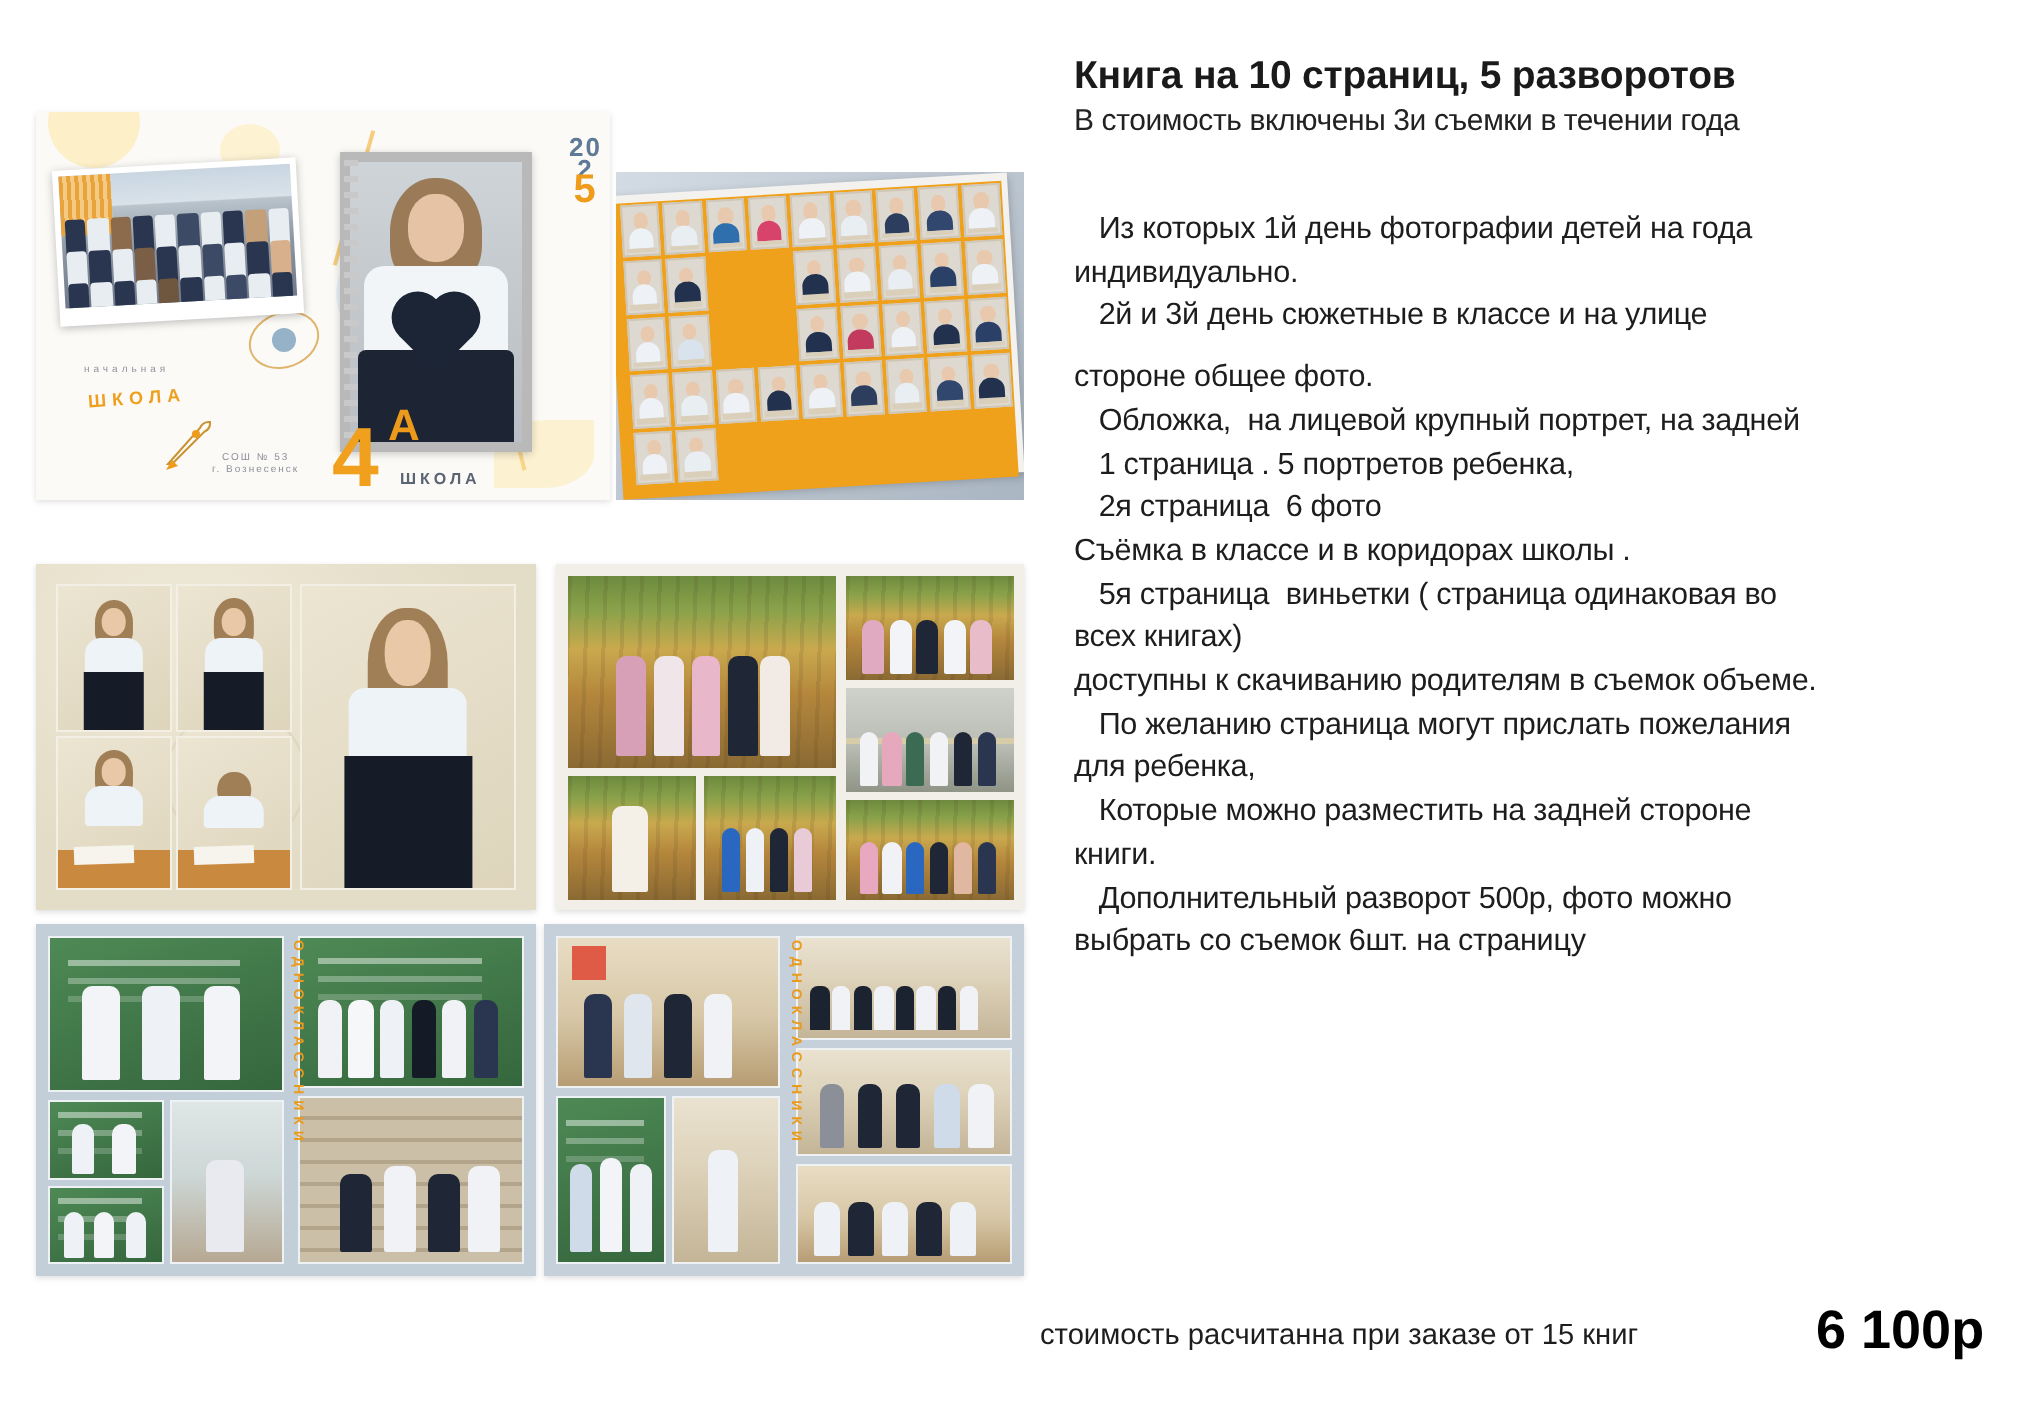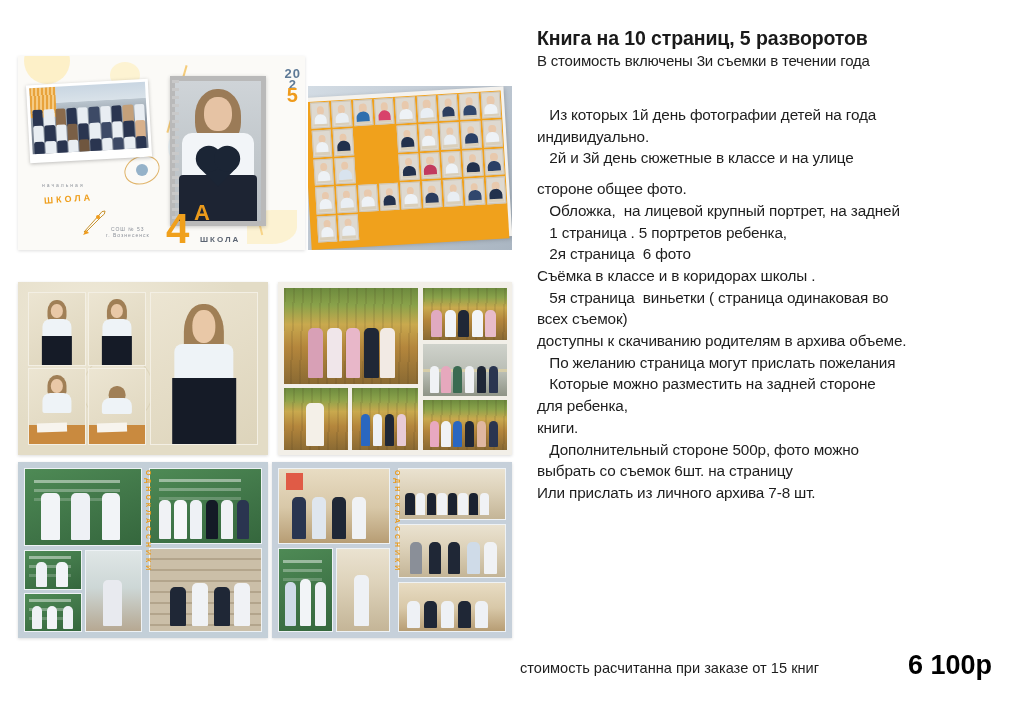--- a/index.html
+++ b/index.html
@@ -668,28 +668,27 @@
         <p>   Из которых 1й день фотографии детей на года</p>
         <p>индивидуально.</p>
         <p>   2й и 3й день сюжетные в классе и на улице</p>
         <p class="gap"></p>
         <p>стороне общее фото.</p>
         <p>   Обложка,  на лицевой крупный портрет, на задней</p>
         <p>   1 страница . 5 портретов ребенка,</p>
         <p>   2я страница  6 фото</p>
         <p>Съёмка в классе и в коридорах школы .</p>
         <p>   5я страница  виньетки ( страница одинаковая во</p>
-        <p>всех съемок)</p>
-        <p>доступны к скачиванию родителям в архива объеме.</p>
+        <p>всех книгах)</p>
+        <p>доступны к скачиванию родителям в съемок объеме.</p>
         <p>   По желанию страница могут прислать пожелания</p>
+        <p>для ребенка,</p>
         <p>   Которые можно разместить на задней стороне</p>
-        <p>для ребенка,</p>
         <p>книги.</p>
-        <p>   Дополнительный стороне 500р, фото можно</p>
+        <p>   Дополнительный разворот 500р, фото можно</p>
         <p>выбрать со съемок 6шт. на страницу</p>
-        <p>Или прислать из личного архива 7-8 шт.</p>
       </div>
     <div id="footer">
       <div id="foot-note">стоимость расчитанна при заказе от 15 книг</div>
       <div id="foot-price">6 100р</div>
     </div>
   </div>
 </div>
 
 </body></html>

